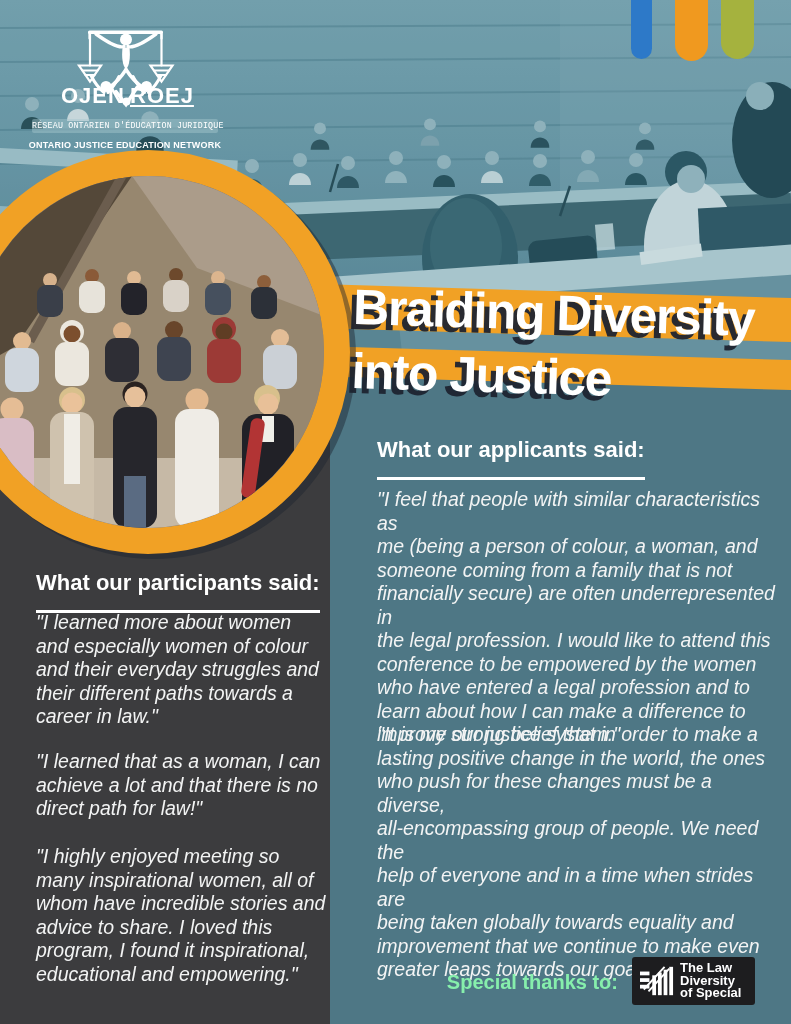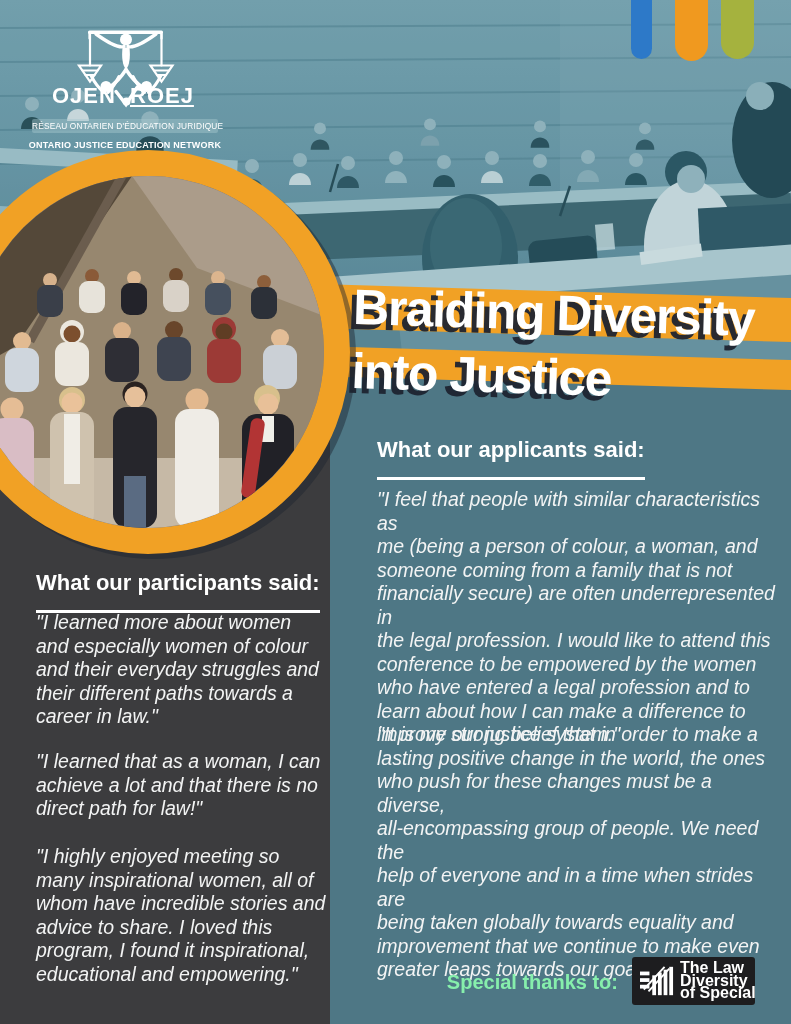--- a/index.html
+++ b/index.html
@@ -49,27 +49,27 @@
     border-radius:50%;border:26px solid var(--orange);box-sizing:border-box;
     overflow:hidden;background:#8d7d6c;
     box-shadow:6px 5px 0 rgba(28,36,46,.45);
   }
   .circle svg{position:absolute;left:0;top:0;}
   
   .ojen{position:absolute;left:25px;top:14px;width:200px;height:124px;color:#fff;}
   .ojen .emblem{position:absolute;left:51px;top:0;}
   .wordmark{position:absolute;top:69px;width:200px;height:24px;}
   .wordmark span{position:absolute;font-size:22px;font-weight:bold;letter-spacing:1px;}
-  .wm-left{left:27px;}
+  .wm-left{left:36px;}
   .wm-right{left:105px;text-decoration:underline;}
   .ojen .sub-en{position:absolute;top:94px;width:200px;text-align:center;
     font-size:9px;letter-spacing:.2px;font-weight:bold;white-space:nowrap;margin-top:32px;}
   .ojen .sub-fr{position:absolute;top:105px;left:7px;width:186px;height:14px;
     background:rgba(167,199,207,.45);border-radius:2px;text-align:center;
-    font-size:8.3px;letter-spacing:.2px;line-height:14px;white-space:nowrap;}
+    font-size:8.3px;letter-spacing:.2px;line-height:14px;white-space:nowrap;font-family:Liberation Mono, monospace;}
   
   .heading{
     position:absolute;color:#fff;font-weight:bold;font-size:22px;white-space:nowrap;
   }
   .heading span{display:inline-block;border-bottom:3px solid #fff;padding-bottom:14px;}
   .h-participants{left:36px;top:570px;}
   .h-applicants{left:377px;top:437px;}
   .quote{
     position:absolute;font-style:italic;font-size:19.5px;line-height:23.5px;
     color:#f3f4f4;white-space:pre-line;
@@ -83,21 +83,21 @@
   .thanks{
     position:absolute;left:408px;top:971px;width:210px;text-align:right;
     color:#86efac;font-weight:bold;font-size:20px;white-space:nowrap;
   }
   .sponsor{
     position:absolute;left:632px;top:957px;width:123px;height:48px;
     background:#1d1d1f;border-radius:3px;display:flex;align-items:center;
   }
   .sponsor .mark{margin-left:8px;flex:0 0 auto;}
   .sponsor .s-text{margin-left:6px;color:#fff;font-weight:bold;
-    font-size:16px;line-height:12.5px;white-space:nowrap;}
+    font-size:13px;line-height:12.5px;white-space:nowrap;}
 </style>
 </head>
 <body>
 
 <div class="page">
 
   <div class="photo-top">
     <svg width="791" height="376" viewBox="0 0 791 376">
       <defs>
         <g id="jp">

